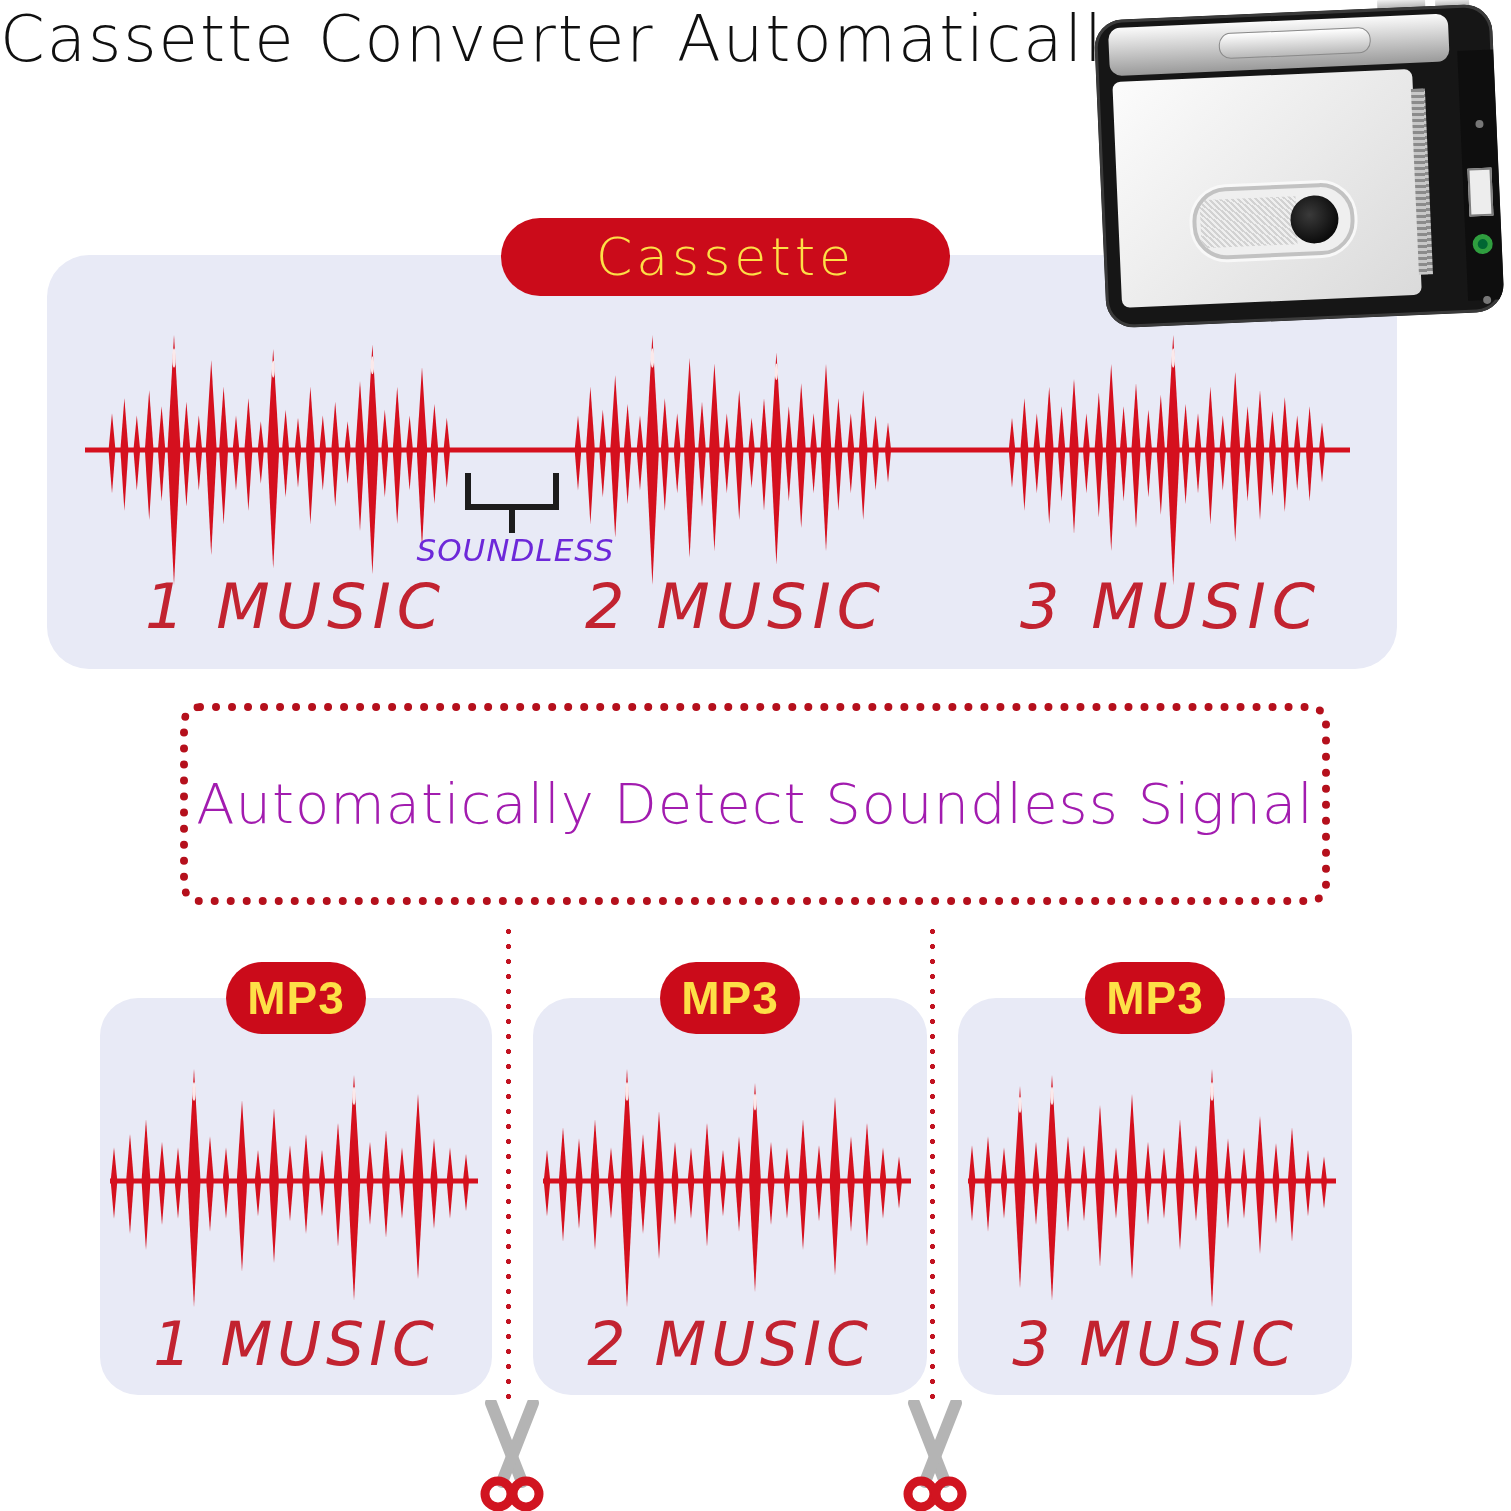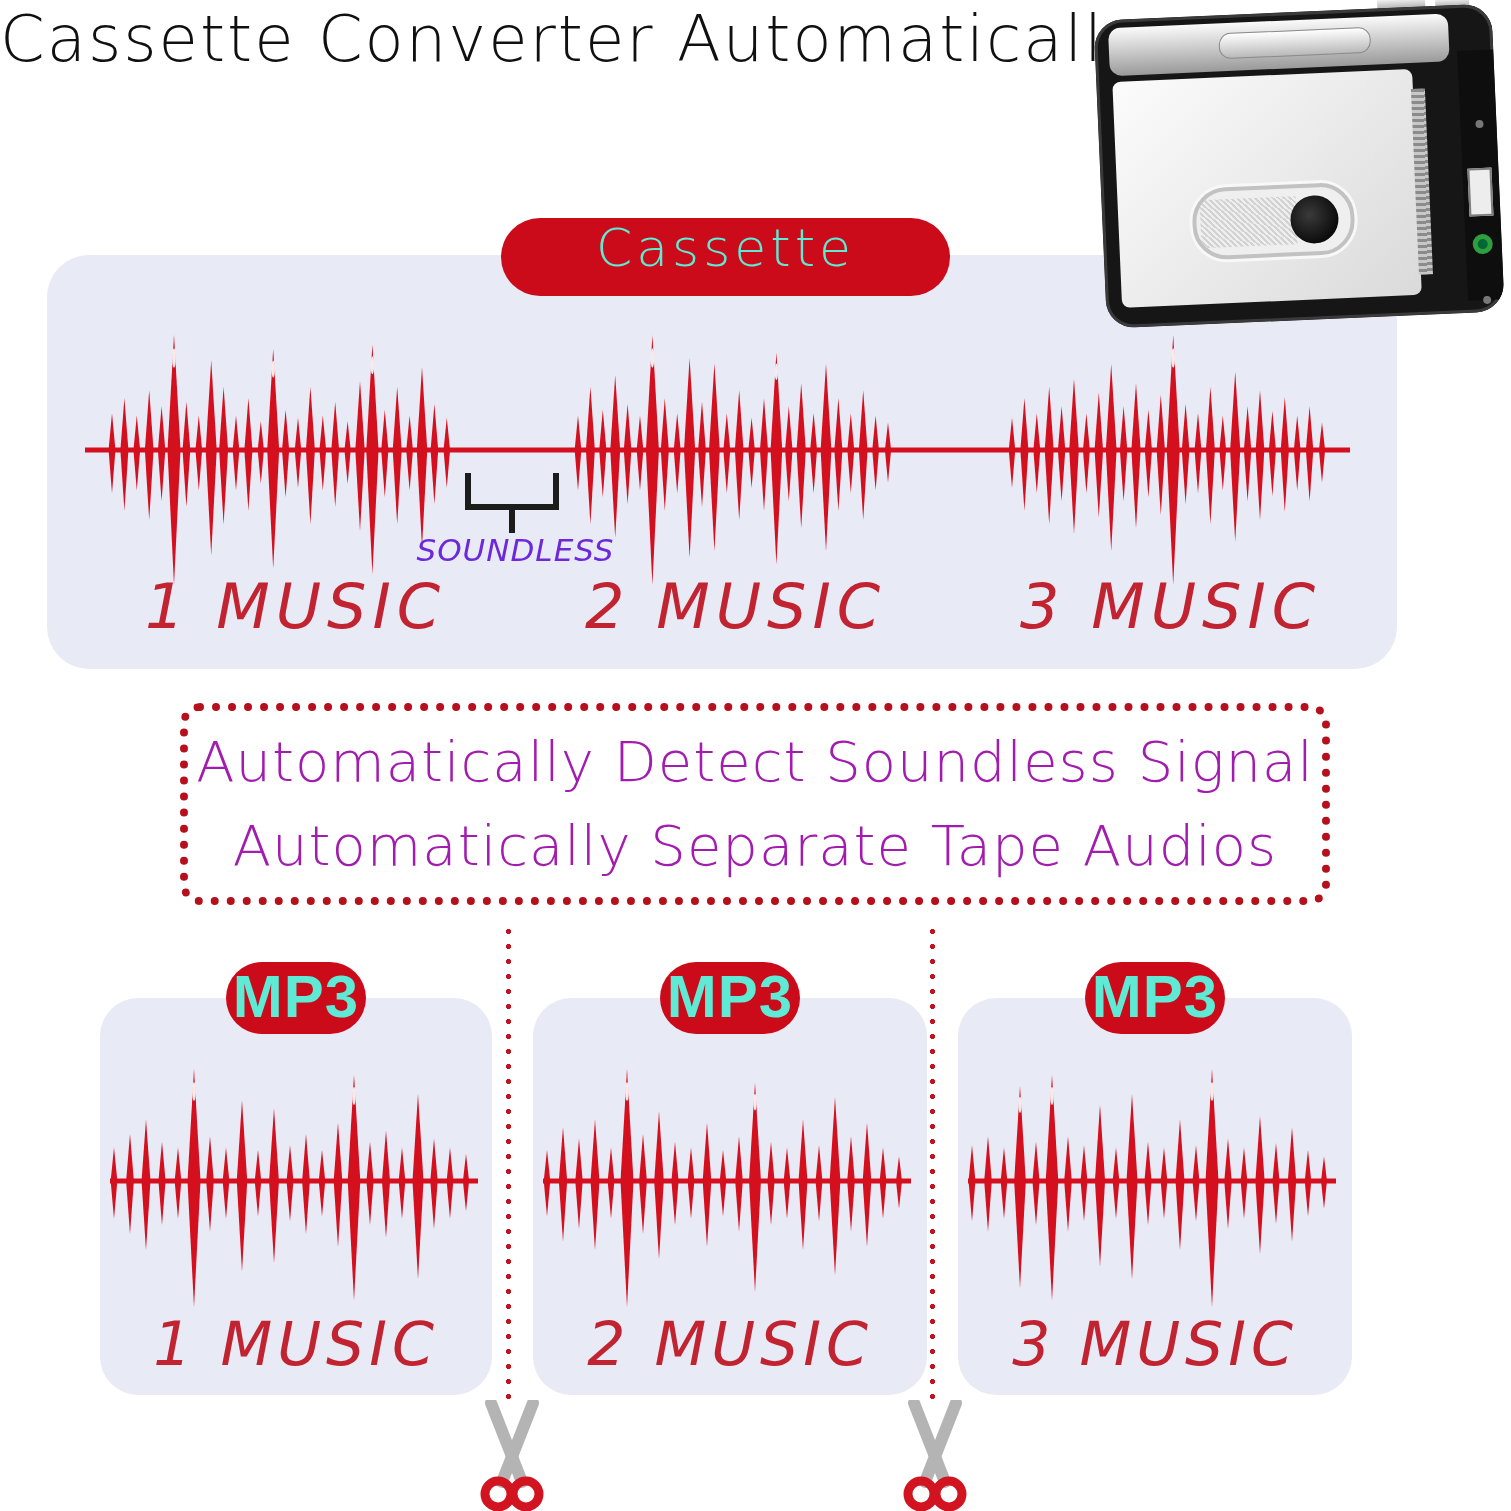--- a/index.html
+++ b/index.html
@@ -7,21 +7,21 @@
         font-family:"DejaVu Sans","Liberation Sans",sans-serif;}
 
   
   .title{position:absolute;left:0;top:2px;width:1105px;text-align:center;margin:0;
          font-weight:200;color:#101010;}
   .t-line{display:block;font-size:64px;line-height:74px;letter-spacing:2px;white-space:nowrap;}
 
   
   .cassette-box{position:absolute;left:47px;top:255px;width:1350px;height:414px;
                 background:#e8eaf6;border-radius:42px;}
-  .pill{background:#cb0b1a;color:#5eead4;display:flex;justify-content:center;}
+  .pill{background:#cb0b1a;color:#fde047;display:flex;align-items:center;justify-content:center;}
   .cassette-pill{position:absolute;left:501px;top:218px;width:449px;height:78px;border-radius:39px;
                  font-size:52px;font-weight:200;letter-spacing:4px;z-index:3;}
   #wave-main{position:absolute;left:47px;top:255px;width:1350px;height:414px;z-index:2;}
   .soundless-label{position:absolute;left:408px;top:532px;width:215px;text-align:center;
                    font-size:31px;font-style:italic;font-weight:200;color:#6d28d9;
                    letter-spacing:1px;z-index:3;}
   .track-label{position:absolute;top:570px;font-size:62px;font-style:italic;font-weight:200;
                color:#c22330;letter-spacing:6px;white-space:nowrap;z-index:3;}
   .tl-1{left:145px;} .tl-2{left:585px;} .tl-3{left:1020px;}
 
@@ -36,21 +36,21 @@
   .vdots{position:absolute;top:924px;width:7px;height:480px;background-repeat:repeat-y;
          background-size:7px 15px;
          background-image:radial-gradient(circle,#c21220 0 2.3px,rgba(0,0,0,0) 2.9px);z-index:1;}
   .vd-1{left:505px;} .vd-2{left:929px;}
 
   
   .mp3-box{position:absolute;top:998px;height:397px;background:#e8eaf6;border-radius:38px;z-index:2;}
   .mb-1{left:100px;width:392px;} .mb-2{left:533px;width:394px;} .mb-3{left:958px;width:394px;}
   .mp3-pill{position:absolute;left:50%;top:-36px;transform:translateX(-50%);
             width:140px;height:72px;border-radius:36px;
-            font-family:"Liberation Sans",sans-serif;font-weight:bold;font-size:60px;letter-spacing:1px;}
+            font-family:"Liberation Sans",sans-serif;font-weight:bold;font-size:46px;letter-spacing:1px;}
   .mini-wave{position:absolute;left:0;top:55px;width:100%;height:270px;}
   .mp3-label{position:absolute;left:0;bottom:16px;width:100%;text-align:center;
              font-size:60px;font-style:italic;font-weight:200;color:#c22330;letter-spacing:5px;}
 
   
   .scissors{position:absolute;width:70px;height:112px;z-index:3;}
   .sc-1{left:477px;top:1400px;} .sc-2{left:900px;top:1400px;}
   .blade{stroke:#b4b4b4;stroke-width:12;stroke-linecap:round;}
   .ring{fill:none;stroke:#d11420;stroke-width:9;}
 
@@ -211,21 +211,20 @@
       <polygon points="1262.6,151.3 1266.31,195 1262.6,246.3 1258.8899999999999,195" fill="#d5101e"></polygon>
       <polygon points="1275,167.4 1278.08,195 1275,227.4 1271.92,195" fill="#d5101e"></polygon>
     </svg>
   <div class="soundless-label">SOUNDLESS</div>
   <div class="track-label tl-1">1 MUSIC</div>
   <div class="track-label tl-2">2 MUSIC</div>
   <div class="track-label tl-3">3 MUSIC</div>
 
   <section class="callout">
     <span class="c-line">Automatically Detect Soundless Signal</span>
-    <span class="c-line">Automatically Separate Tape Audios</span>
   </section>
 
   <div class="vdots vd-1"></div>
   <div class="vdots vd-2"></div>
 
   <section class="mp3-box mb-1">
     <div class="pill mp3-pill">
       <span>MP3</span>
     </div>
     <svg class="mini-wave" id="wave-m1" viewBox="0 0 392 270">

